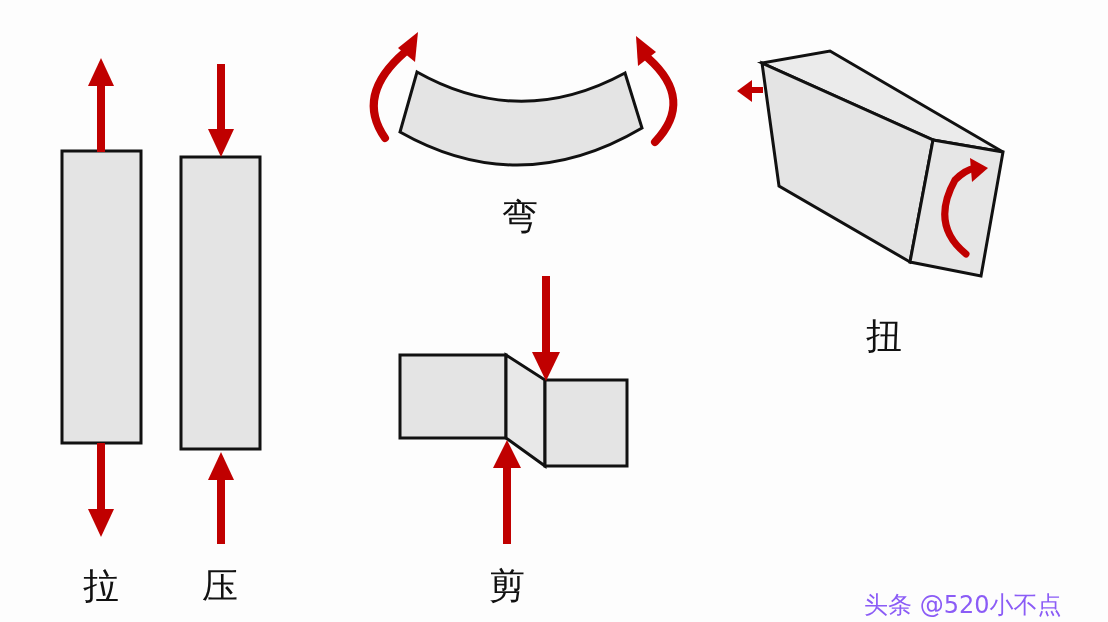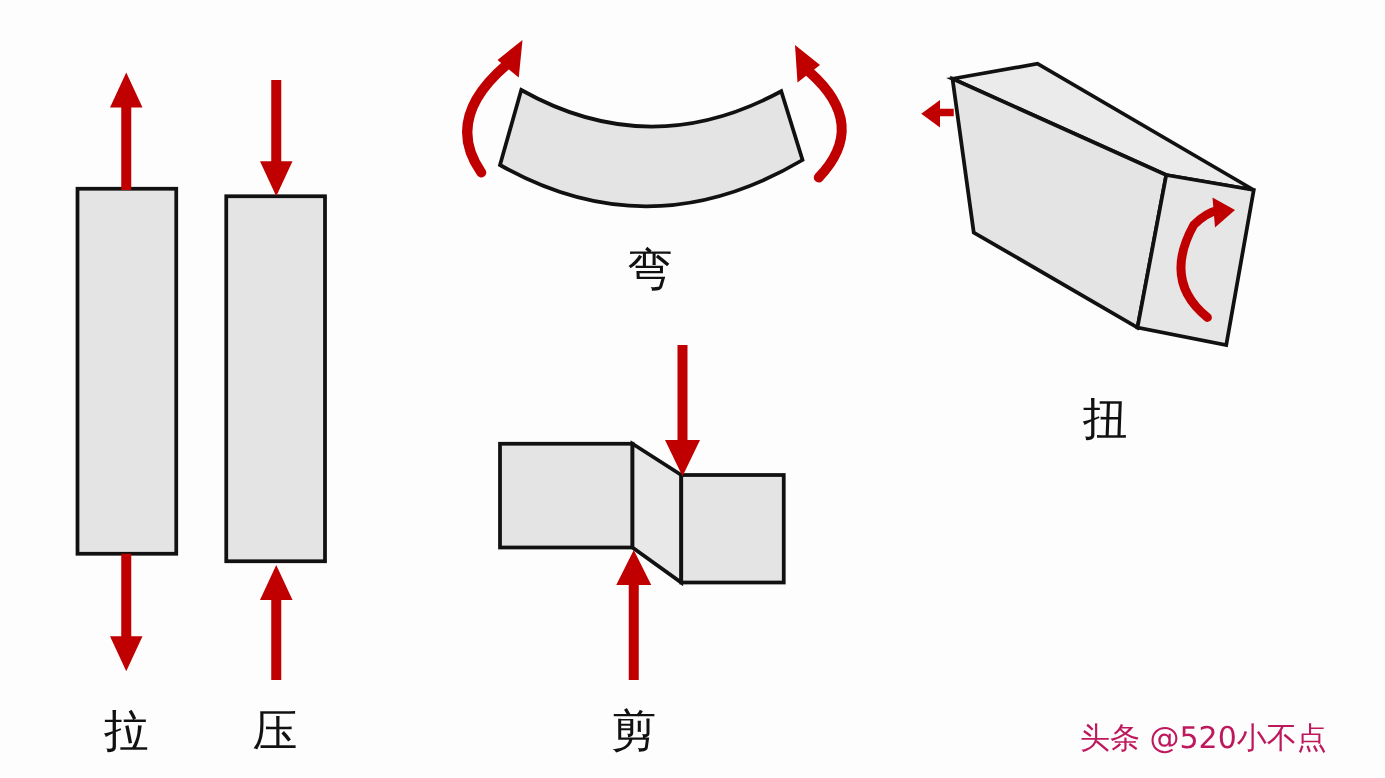--- a/index.html
+++ b/index.html
@@ -1,19 +1,19 @@
 <!DOCTYPE html>
 <html><head>
 <meta charset="utf-8">
 <style>
   html, body { margin: 0; padding: 0; background: #fdfdfd; }
   .canvas { position: relative; width: 1108px; height: 622px; background: #fdfdfd; overflow: hidden; }
   svg.fig { position: absolute; left: 0; top: 0; }
   .label { position: absolute; font-family: "DejaVu Sans", sans-serif; font-size: 36px; color: #111; line-height: 1; }
-  .watermark { position: absolute; font-family: "DejaVu Sans", sans-serif; font-size: 24px; color: #be185d; line-height: 1; }
+  .watermark { position: absolute; font-family: "DejaVu Sans", sans-serif; font-size: 24px; color: #8b5cf6; line-height: 1; margin-top: 15px; }
 </style>
 </head>
 <body>
 
 <div class="canvas">
   <svg class="fig" width="1108" height="622" viewBox="0 0 1108 622">
     <defs>
       <marker id="ah" markerWidth="4" markerHeight="4" refX="2" refY="2" orient="auto">
         <path d="M0,0 L4,2 L0,4 z" fill="#c00000"></path>
       </marker>

